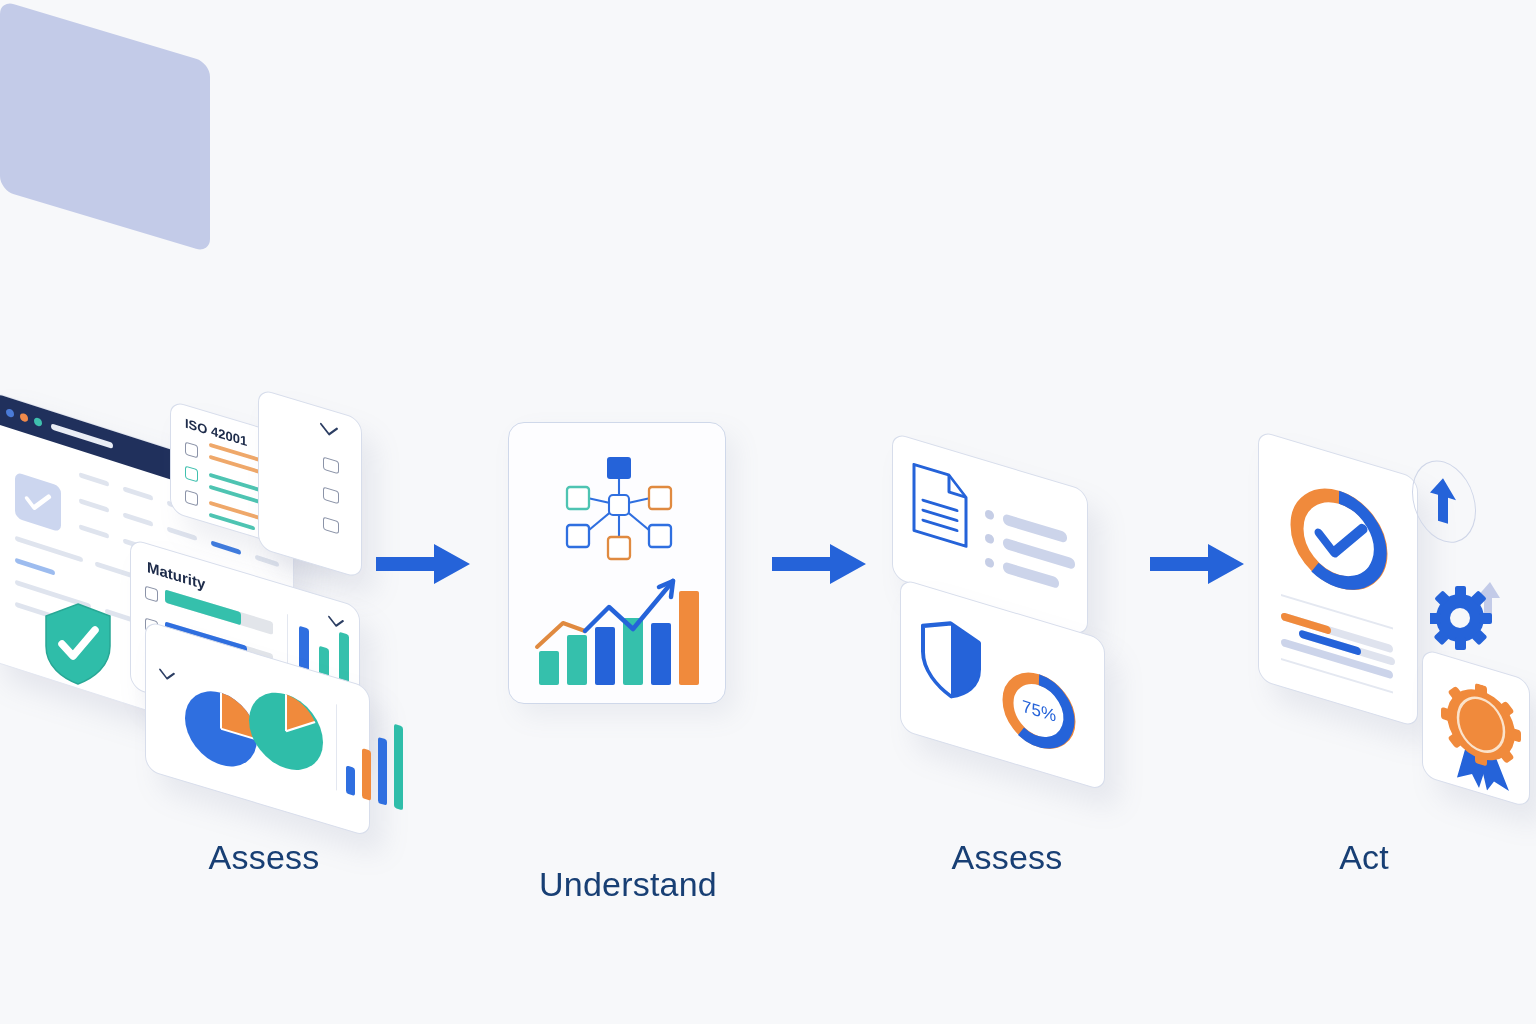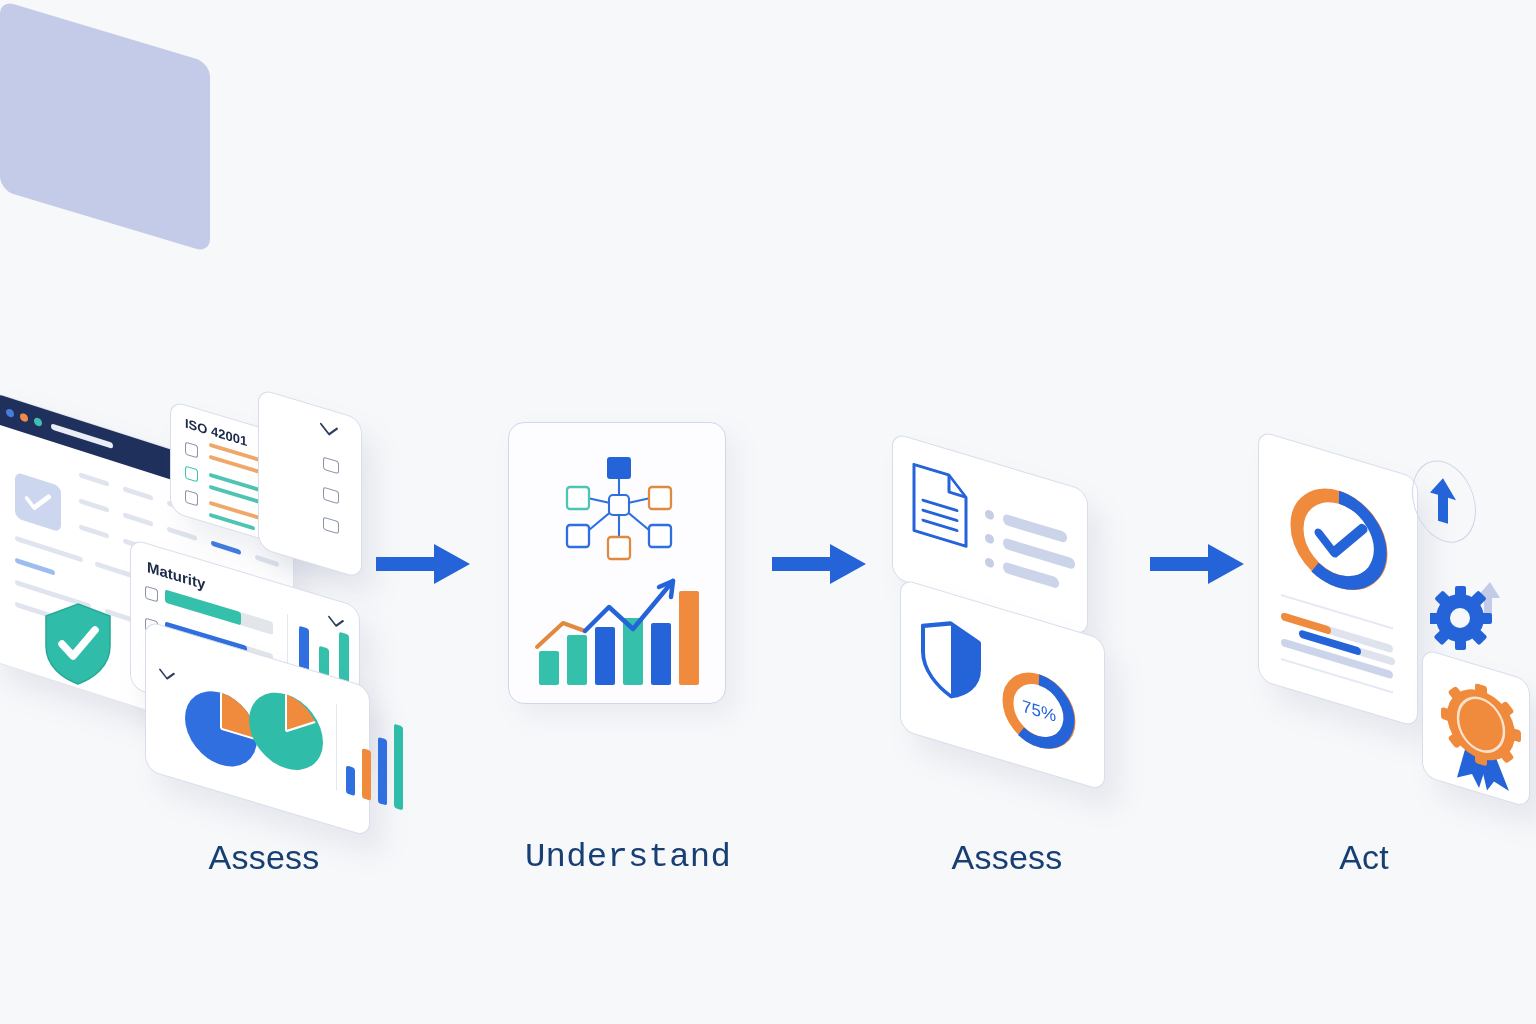--- a/index.html
+++ b/index.html
@@ -310,21 +310,21 @@
         <rect x="62" y="54" width="20" height="58" rx="2" fill="#2563d9"></rect>
         <rect x="90" y="45" width="20" height="67" rx="2" fill="#35c0ac"></rect>
         <rect x="118" y="50" width="20" height="62" rx="2" fill="#2563d9"></rect>
         <rect x="146" y="18" width="20" height="94" rx="2" fill="#f08a3c"></rect>
         <path d="M4 74 L30 50 L52 58" stroke="#e08a40" stroke-width="4" fill="none" stroke-linecap="round" stroke-linejoin="round"></path>
         <path d="M52 58 L76 34 L100 56 L140 8" stroke="#2563d9" stroke-width="4.5" fill="none" stroke-linecap="round" stroke-linejoin="round"></path>
         <path d="M140 8 L126 14 M140 8 L138 24" stroke="#2563d9" stroke-width="4.5" fill="none" stroke-linecap="round" stroke-linejoin="round"></path>
       </svg>
     </div>
 
-    <div class="stage-label" style="left:628px;top:838px;font-family:Liberation Mono, monospace;">Understand</div>
+    <div class="stage-label" style="left:628px;top:865px;">Understand</div>
   </div>
 
   <svg class="arrow" style="left:772px;top:540px;" width="96" height="48" viewBox="0 0 96 48">
     <path d="M0 17 H58 V4 L94 24 L58 44 V31 H0 Z" fill="#2563d9"></path>
   </svg>
 
   <div>
 
     <div id="govern-back"></div>
 

